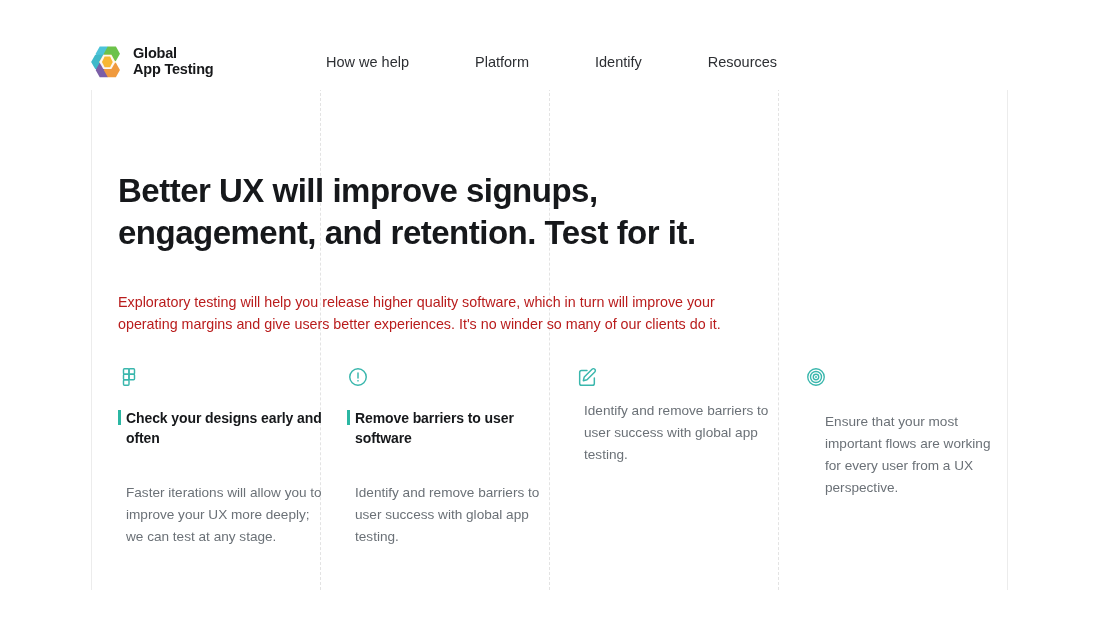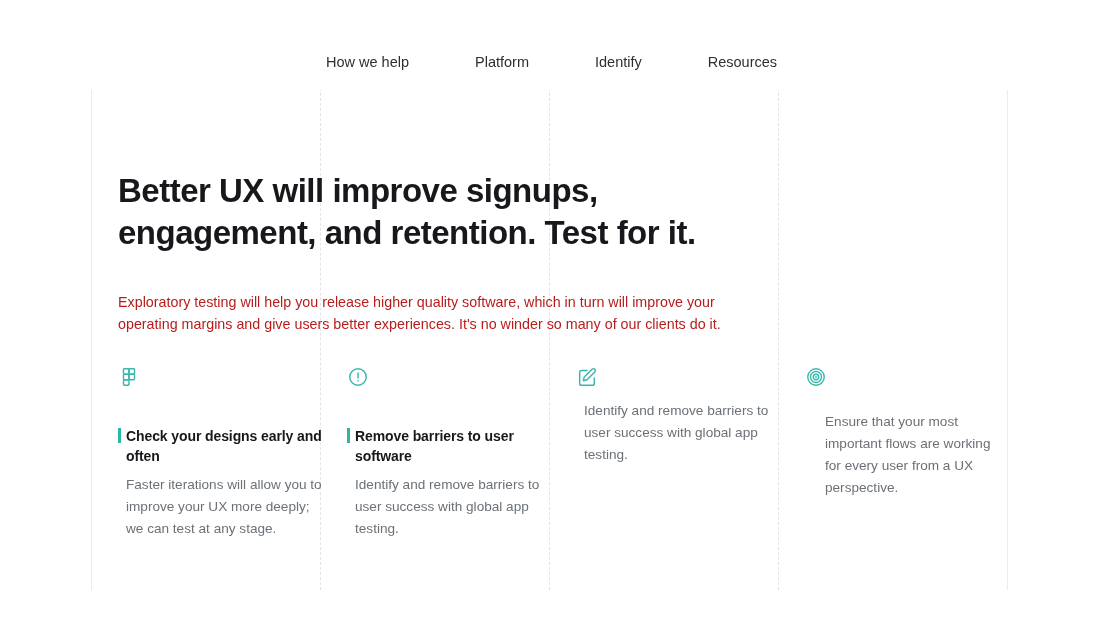--- a/index.html
+++ b/index.html
@@ -162,40 +162,40 @@
   .feature.c1 { left: 106px; }
   .feature.c2 { left: 335px; }
   .feature.c3 { left: 564px; }
   .feature.c4 { left: 793px; }
 
   .feature-icon { height: 24px; margin-bottom: 0; display: block; }
   .feature-icon svg { display: block; }
 
   .feature-head-wrap {
     position: relative;
-    margin-top: 36px;
+    margin-top: 18px;
     padding-left: 8px;
   }
   .accent-bar {
     position: absolute;
     left: 0;
     top: 2px;
     width: 2.5px;
     height: 15px;
     background: #2bb7a3;
   }
   .feature-title {
     font-size: 14px;
     font-weight: bold;
     line-height: 20px;
     color: #16181b;
     letter-spacing: -0.1px;
   }
   .feature-body {
-    margin-top: 8px;
+    margin-top: 34px;
     padding-left: 8px;
     font-size: 13.6px;
     line-height: 22px;
     color: #6b7177;
   }
   .feature.c3 .feature-body { margin-top: 10px; }
   .feature.c4 .feature-body { margin-top: 21px; margin-left: 12px; }
 </style>
 </head>
 <body>
@@ -205,20 +205,38 @@
   <div class="grid-layer">
     <div class="vline solid" style="left:91px;"></div>
     <div class="vline dashed" style="left:320px;"></div>
     <div class="vline dashed" style="left:549px;"></div>
     <div class="vline dashed" style="left:778px;"></div>
     <div class="vline solid" style="left:1007px;"></div>
   </div>
 
   <div class="header">
 
+    <div class="logo-block">
+      <svg class="logo-mark" viewBox="0 0 40 40">
+        <g>
+          <polygon points="13,4 22,4 26.5,12 22,20 13,20 8.5,12" fill="#4cc3d9"></polygon>
+          <polygon points="22,4 31,4 35.5,12 31,20 22,20 17.5,12" fill="#6cc24a"></polygon>
+          <polygon points="8,13 17,13 21.5,21 17,29 8,29 3.5,21" fill="#3fb9c9"></polygon>
+          <polygon points="17,13 26,13 30.5,21 26,29 17,29 12.5,21" fill="#f5a623"></polygon>
+          <polygon points="13,22 22,22 26.5,30 22,38 13,38 8.5,30" fill="#7b5ea7"></polygon>
+          <polygon points="22,22 31,22 35.5,30 31,38 22,38 17.5,30" fill="#f09a3e"></polygon>
+          <polygon points="17,13 26,13 30.5,21 26,29 17,29 12.5,21" fill="#ffffff" opacity="0.92"></polygon>
+          <polygon points="18.5,15 24.5,15 27.5,21 24.5,27 18.5,27 15.5,21" fill="#f7b733"></polygon>
+        </g>
+      </svg>
+      <div class="logo-text">
+        <span>Global</span>
+        <span>App Testing</span>
+      </div>
+    </div>
 
     <nav class="nav">
       <div class="nav-item">How we help</div>
       <div class="nav-item">Platform</div>
       <div class="nav-item">Identify</div>
       <div class="nav-item">Resources</div>
     </nav>
 
   </div>
 

